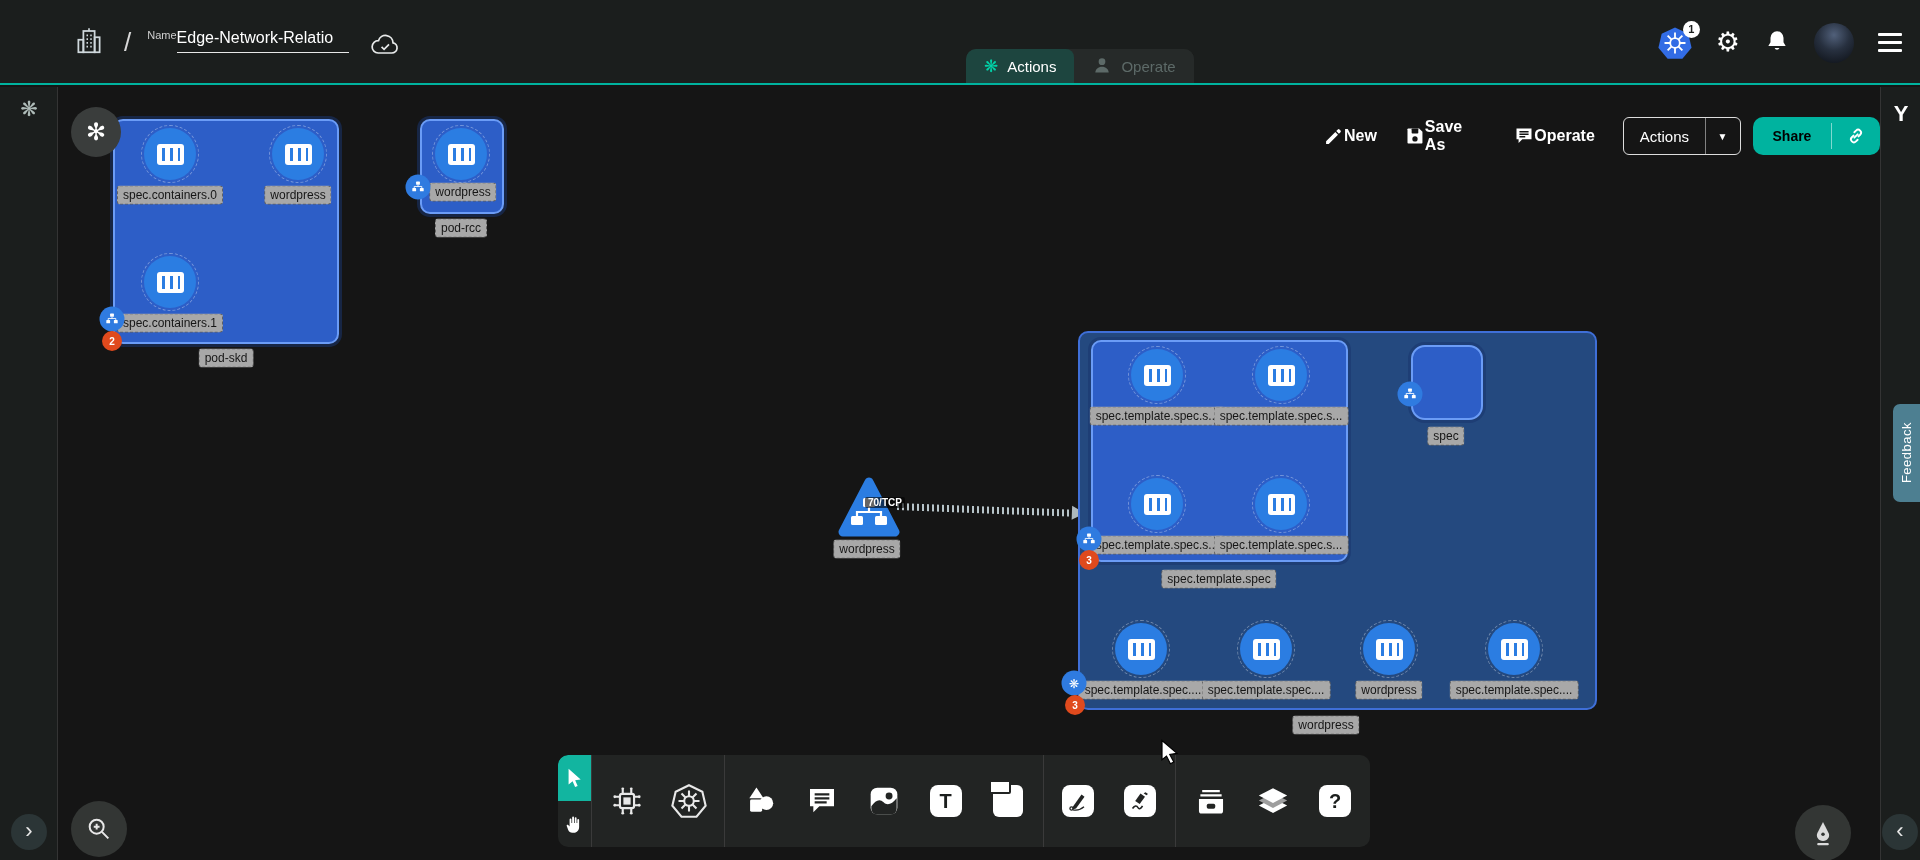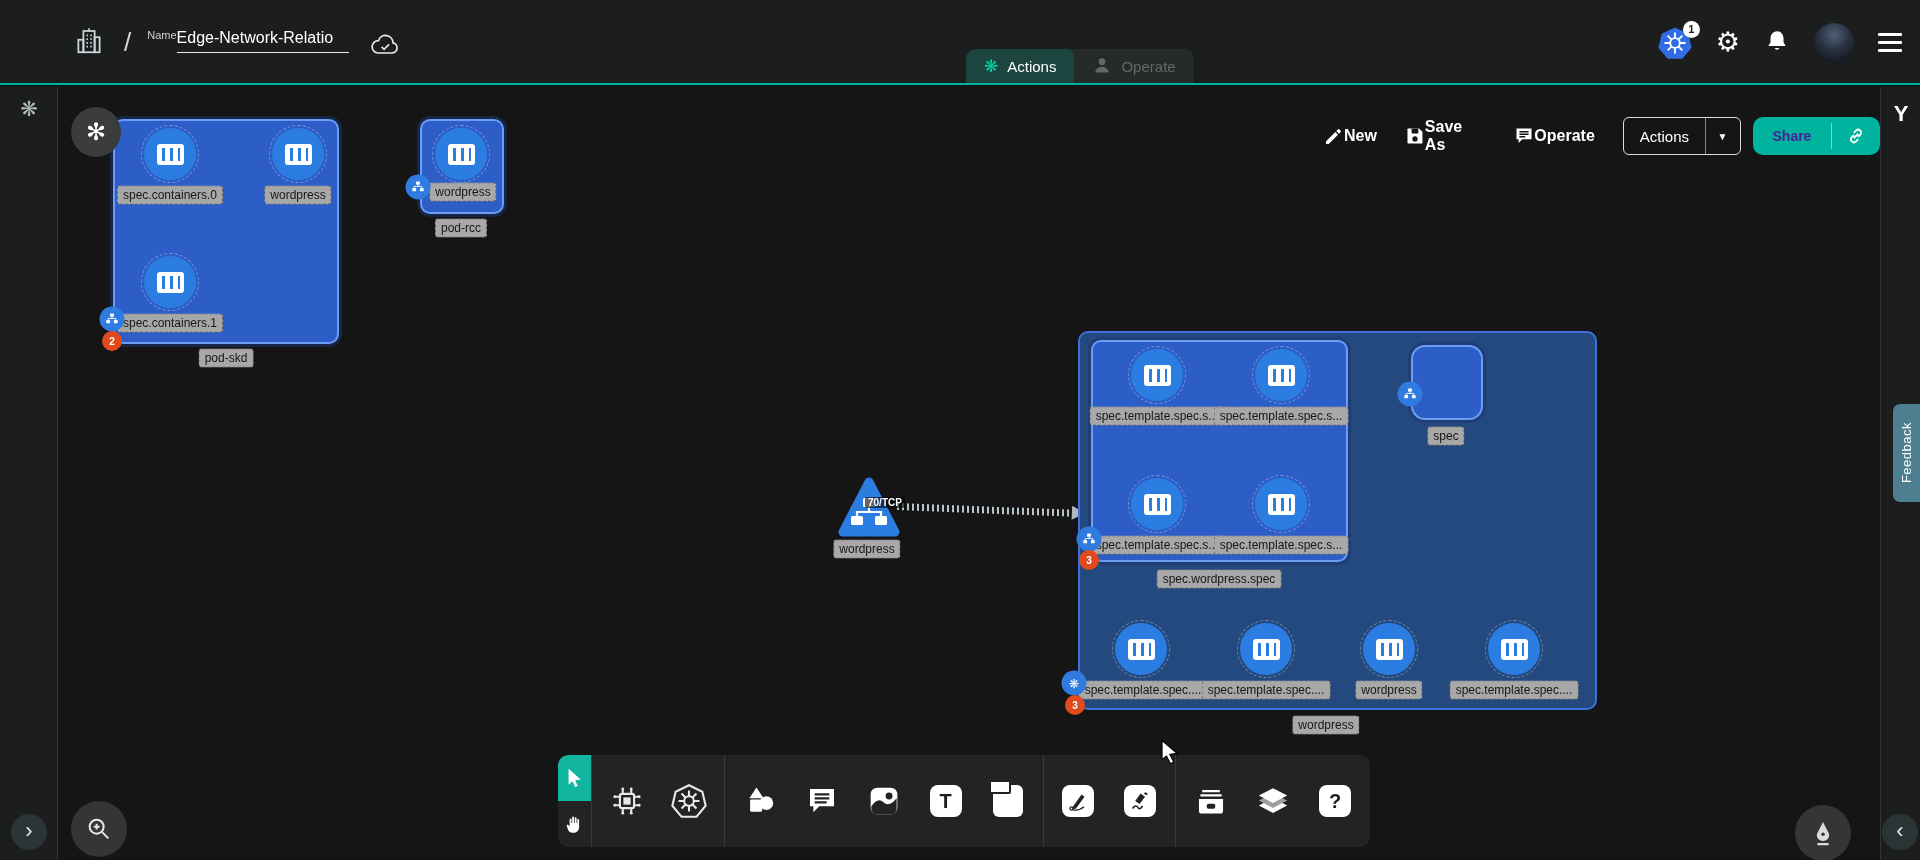--- a/index.html
+++ b/index.html
@@ -66,21 +66,21 @@
   .design-actions { position:absolute; left:1265px; top:30px; display:flex;
     align-items:center; height:38px; z-index:20; }
   .txt-btn { display:flex; align-items:center; gap:0; color:#fff; font-size:16px;
     font-weight:bold; margin-right:28px; cursor:pointer; }
   .actions-btn { display:flex; align-items:center; height:38px; border:1px solid #dcdcdc;
     border-radius:6px; color:#fff; font-size:15px; margin-right:12px; overflow:hidden; cursor:pointer; }
   .actions-btn .lbl { padding:0 16px; }
   .actions-btn .sep { width:1px; height:100%; background:#dcdcdc; opacity:.55; }
   .actions-btn .caret { padding:0 12px; font-size:10px; color:#fff; }
   .share-btn { display:flex; align-items:center; height:38px; background:#00b39f;
-    border-radius:10px; color:#4c1d95; overflow:hidden; cursor:pointer; }
+    border-radius:10px; color:#000000; overflow:hidden; cursor:pointer; }
   .share-btn .lbl { padding:0 20px; font-size:14px; font-weight:bold; }
   .share-btn .sep { width:1px; height:70%; background:rgba(255,255,255,.5); }
   .share-btn .linkpart { padding:0 14px; display:flex; align-items:center; }
 
   
   .grp { position:absolute; border-radius:10px; }
   .grp-bright { background:#2d5ec7; border:2px solid #6b9cf6; box-shadow:0 0 0 3px rgba(26,52,110,.55); }
   .grp-outer { background:#24497f; border:2px solid #3f6fd8; }
   .cnode { position:absolute; width:52px; height:52px; border-radius:50%; background:#2b7de2;
     transform:translate(-50%,-50%); display:flex; align-items:center; justify-content:center;
@@ -338,21 +338,21 @@
     <svg width="13" height="13" viewBox="0 0 24 24">
         <g fill="#fff">
           <rect x="8.5" y="2" width="7" height="6" rx="1"></rect>
           <rect x="1.5" y="14" width="7" height="6" rx="1"></rect>
           <rect x="15.5" y="14" width="7" height="6" rx="1"></rect>
         </g>
         <path d="M12 8v3M5 14v-3h14v3" stroke="#fff" stroke-width="1.6" fill="none"></path>
       </svg>
   </div>
   <div class="numbadge" style="left:1030px; top:473px;">3</div>
-  <div class="chip" style="left:1160px; top:492px;">spec.wordpress.spec</div>
+  <div class="chip" style="left:1160px; top:492px;">spec.template.spec</div>
 
   <div class="grp grp-bright" style="left:1352px; top:258px; width:72px; height:75px; border-radius:14px;"></div>
   <div class="mini" style="left:1351px; top:307px;">
     <svg width="13" height="13" viewBox="0 0 24 24">
         <g fill="#fff">
           <rect x="8.5" y="2" width="7" height="6" rx="1"></rect>
           <rect x="1.5" y="14" width="7" height="6" rx="1"></rect>
           <rect x="15.5" y="14" width="7" height="6" rx="1"></rect>
         </g>
         <path d="M12 8v3M5 14v-3h14v3" stroke="#fff" stroke-width="1.6" fill="none"></path>

